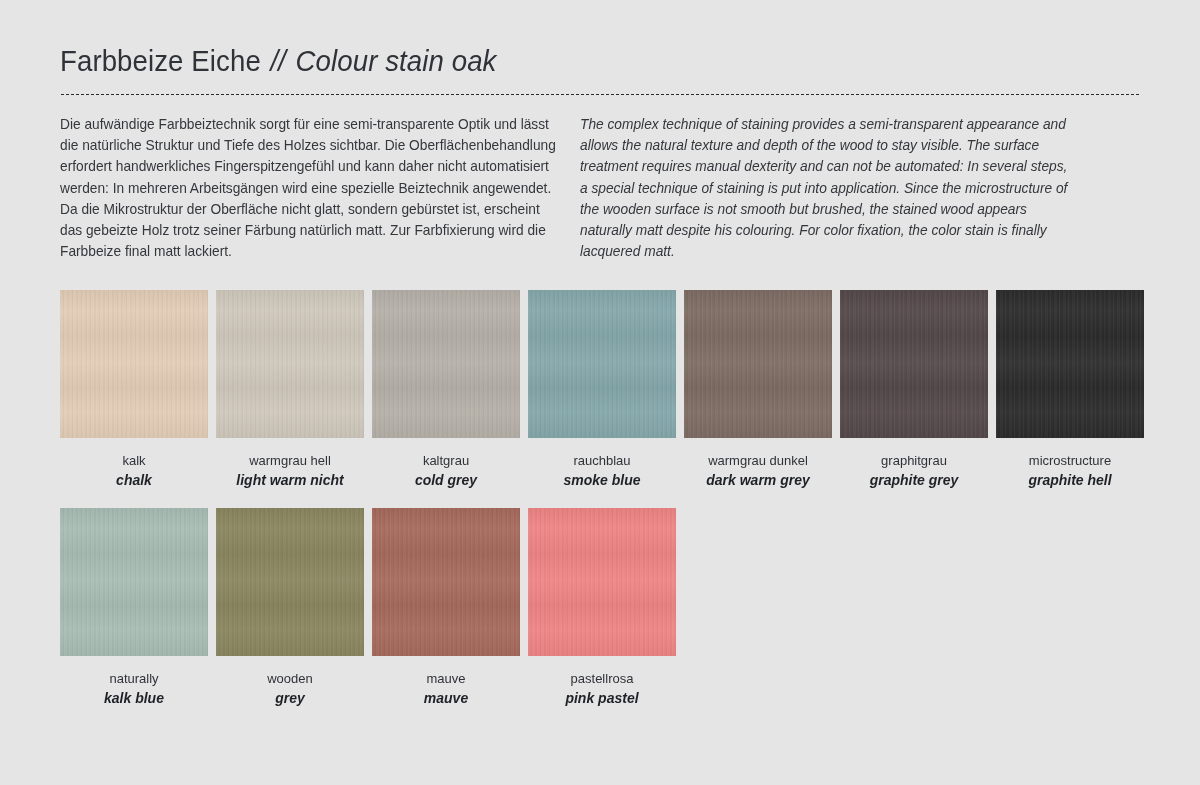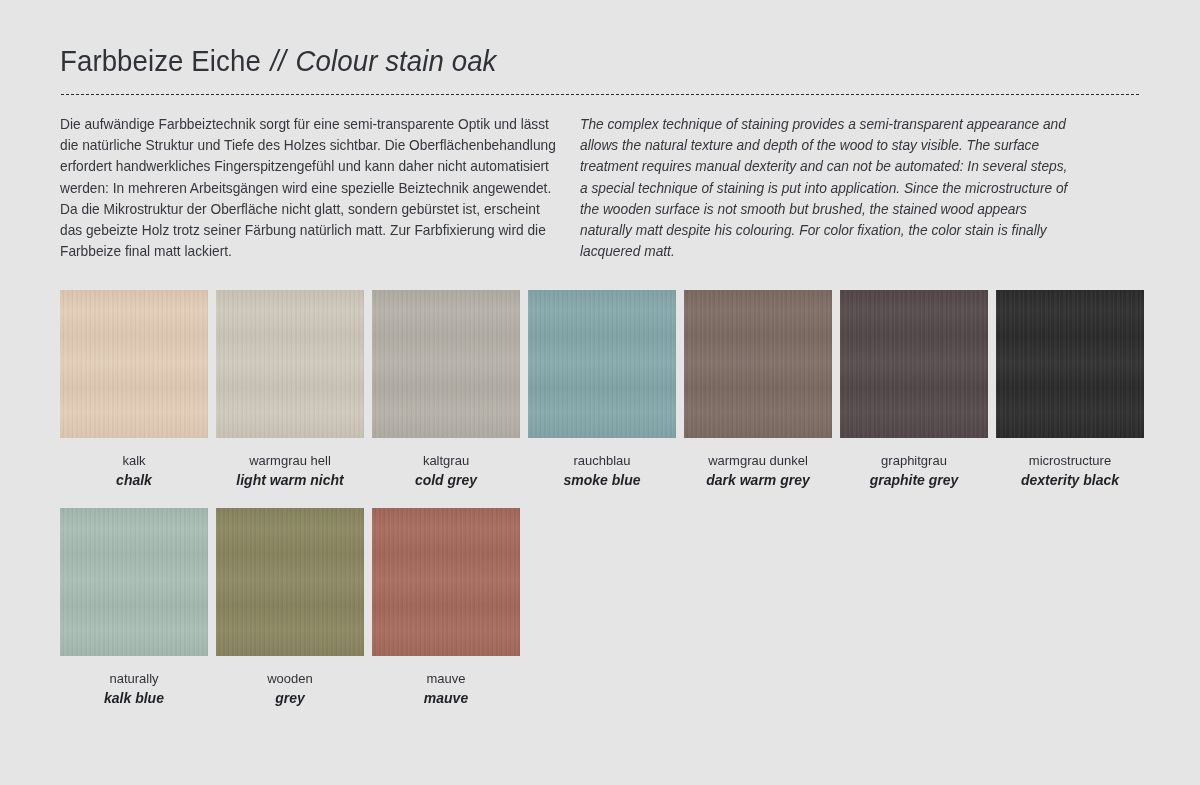--- a/index.html
+++ b/index.html
@@ -215,21 +215,21 @@
         <div class="chip" style="background-color: rgb(84, 72, 74);"></div>
         <div class="labels">
           <span class="label-de">graphitgrau</span>
           <span class="label-en">graphite grey</span>
         </div>
       </div>
       <div class="swatch">
         <div class="chip" style="background-color: rgb(44, 44, 44);"></div>
         <div class="labels">
           <span class="label-de">microstructure</span>
-          <span class="label-en">dexterity black</span>
+          <span class="label-en">graphite hell</span>
         </div>
       </div>
     </div>
 
     <div class="swatch-row">
       <div class="swatch">
         <div class="chip" style="background-color: rgb(168, 188, 180);"></div>
         <div class="labels">
           <span class="label-de">naturally</span>
           <span class="label-en">kalk blue</span>
@@ -242,17 +242,24 @@
           <span class="label-en">grey</span>
         </div>
       </div>
       <div class="swatch">
         <div class="chip" style="background-color: rgb(166, 106, 92);"></div>
         <div class="labels">
           <span class="label-de">mauve</span>
           <span class="label-en">mauve</span>
         </div>
       </div>
+      <div class="swatch">
+        <div class="chip" style="background-color: rgb(239, 132, 132);"></div>
+        <div class="labels">
+          <span class="label-de">pastellrosa</span>
+          <span class="label-en">pink pastel</span>
+        </div>
+      </div>
     </div>
 
   </div>
 
 </div>
 
 </body></html>

